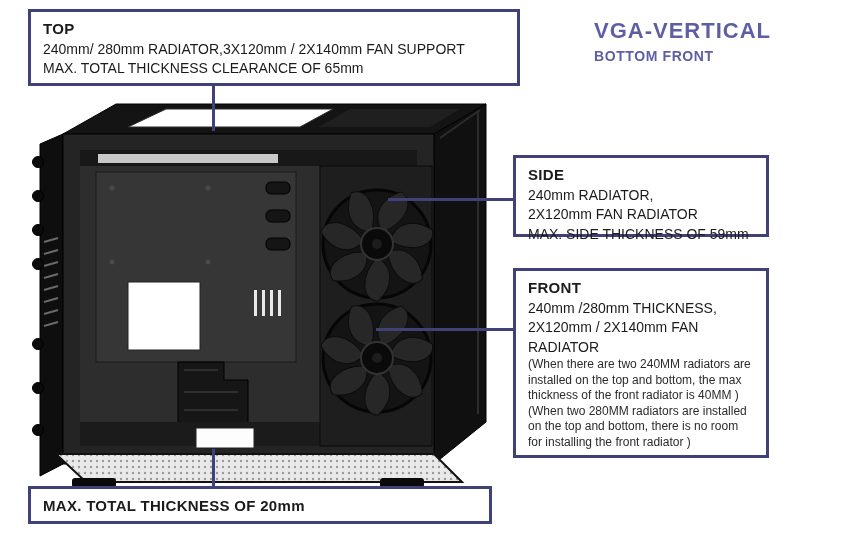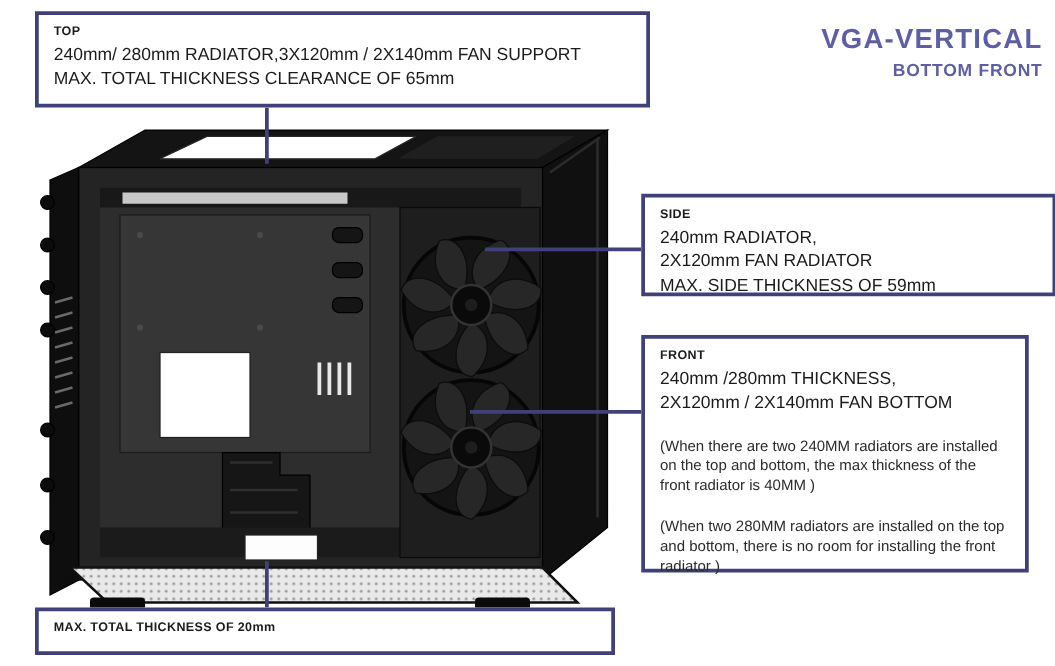--- a/index.html
+++ b/index.html
@@ -5,31 +5,31 @@
   * { margin:0; padding:0; box-sizing:border-box; }
   html,body { background:#ffffff; }
   body { font-family:"Liberation Sans", sans-serif; }
   .stage { position:relative; width:844px; height:533px; background:#ffffff; overflow:hidden; }
 
   .callout {
     position:absolute; background:#ffffff;
     border:3px solid var(--border,#41417a);
     padding:8px 12px; color:#1b1b1b;
   }
-  .callout-heading { font-weight:bold; font-size:10px; letter-spacing:.3px; margin-bottom:3px; }
+  .callout-heading { font-weight:bold; font-size:15px; letter-spacing:.3px; margin-bottom:3px; }
   .callout-line { font-size:14px; line-height:1.38; }
-  .callout-note { font-size:12px; line-height:1.3; color:#2b2b2b; margin-top:18px; }
+  .callout-note { font-size:12px; line-height:1.3; color:#2b2b2b; margin-top:0; }
 
   .box-top    { left:28px;  top:9px;   width:492px; height:77px; }
-  .box-side   { left:513px; top:155px; width:332px; height:82px; }
-  .box-front  { left:513px; top:268px; width:310px; height:190px; }
+  .box-side   { left:513px; top:155px; width:256px; height:82px; }
+  .box-front  { left:513px; top:268px; width:256px; height:190px; }
   .box-bottom { left:28px;  top:486px; width:464px; height:38px; display:flex; }
   .box-bottom .callout-heading { margin:0; }
 
-  .brand { position:absolute; right:10px; top:18px; width:240px; text-align:right; color:var(--accent,#5e5ea4); }
+  .brand { position:absolute; right:10px; top:18px; width:240px; text-align:left; color:var(--accent,#5e5ea4); }
   .brand-title { font-size:22px; font-weight:bold; letter-spacing:1px; }
   .brand-subtitle { font-size:14px; font-weight:bold; letter-spacing:.6px; margin-top:4px; }
 
   .connector { position:absolute; background:var(--border,#41417a); }
   #conn-top    { left:212px; top:86px;  width:3px;   height:45px; }
   #conn-bottom { left:212px; top:449px; width:3px;   height:37px; }
   #conn-side   { left:388px; top:198px; width:125px; height:3px; }
   #conn-front  { left:376px; top:328px; width:137px; height:3px; }
 
   .case-art { position:absolute; left:28px; top:92px; }
@@ -170,21 +170,21 @@
   <div class="callout box-side">
     <div class="callout-heading">SIDE</div>
     <div class="callout-line">240mm RADIATOR,</div>
     <div class="callout-line">2X120mm FAN RADIATOR</div>
     <div class="callout-line">MAX. SIDE THICKNESS OF 59mm</div>
   </div>
 
   <div class="callout box-front">
     <div class="callout-heading">FRONT</div>
     <div class="callout-line">240mm /280mm THICKNESS,</div>
-    <div class="callout-line">2X120mm / 2X140mm FAN BOTTOM</div>
+    <div class="callout-line">2X120mm / 2X140mm FAN RADIATOR</div>
     <div class="callout-note">(When there are two 240MM radiators are installed on the top and bottom, the max thickness of the front radiator is 40MM )</div>
     <div class="callout-note">(When two 280MM radiators are installed on the top and bottom, there is no room for installing the front radiator )</div>
   </div>
 
   <div class="callout box-bottom">
     <div class="callout-heading">MAX. TOTAL THICKNESS OF 20mm</div>
   </div>
 
 </div>
 

